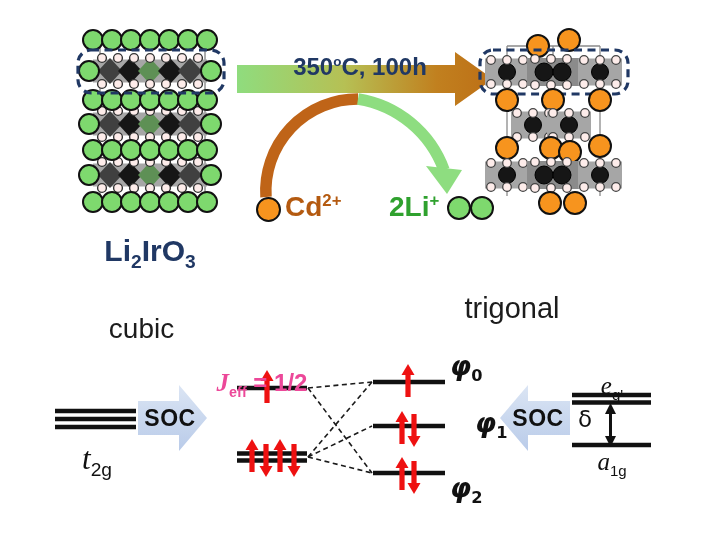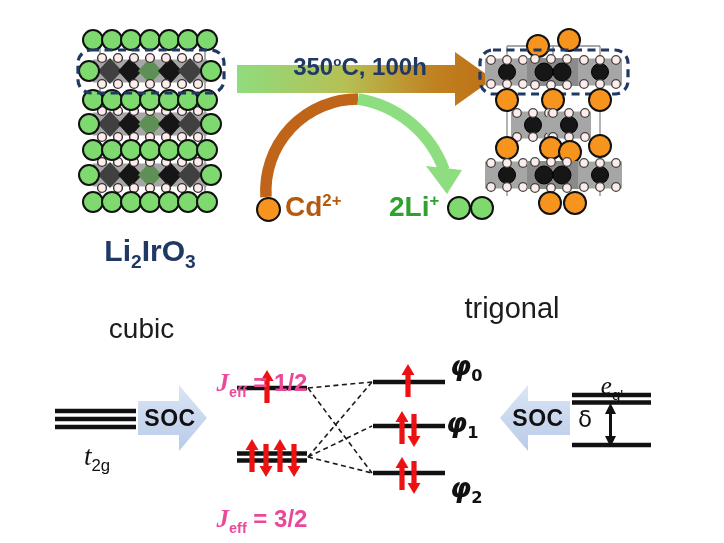--- a/index.html
+++ b/index.html
@@ -16,21 +16,21 @@
   .ion{font-size:28px;font-weight:bold;}
   .ion sup{font-size:60%;}
   .cdcol{color:var(--c-brown-text);}
   .licol{color:var(--c-green-text);}
   .title{font-size:28px;color:#1c1c1c;font-weight:400;}
   .soctxt{font-size:23px;font-weight:bold;color:#101010;letter-spacing:.5px;}
   .mserif{font-family:"Liberation Serif",serif;font-style:italic;}
   .jlab{font-size:24px;font-weight:bold;color:#ec4899;margin-top:28px;}
   .jlab .mserif{font-size:25px;}
   .jlab sub{font-size:60%;font-weight:bold;}
-  .t2g{font-size:27px;color:#111;}
+  .t2g{font-size:31px;color:#111;}
   .t2g sub{font-size:62%;font-style:normal;font-family:"Liberation Sans",sans-serif;}
   .philab{font-family:"DejaVu Sans",sans-serif;font-size:27px;font-weight:bold;font-style:italic;color:#111;}
   .philab sub{font-size:60%;font-style:normal;}
   .eglab{font-size:25px;color:#111;}
   .eglab sub{font-size:60%;font-style:normal;font-family:"Liberation Sans",sans-serif;}
   .dlab{font-family:"DejaVu Sans",sans-serif;font-size:23px;color:#111;}
   .atom-dot{position:absolute;border-radius:50%;border:2.5px solid #111;box-sizing:border-box;}
 </style>
 </head>
 <body>
@@ -236,32 +236,32 @@
 
   <div class="lbl ctr t2g mserif" style="left:62px;top:441px;width:70px;">
     <span>t</span><sub>2g</sub>
   </div>
   <div class="lbl ctr soctxt" style="left:139px;top:405px;width:62px;">SOC</div>
   <div class="lbl ctr soctxt" style="left:507px;top:405px;width:62px;">SOC</div>
 
   <div class="lbl ctr jlab" style="left:203px;top:341px;width:118px;">
     <span class="mserif" style="font-weight:bold;">J</span><sub>eff</sub><span> = 1/2</span>
   </div>
-  <div class="lbl ctr jlab" style="left:203px;top:477px;width:118px;">
-    <span class="mserif" style="font-weight:bold;">J</span><sub>eff</sub><span> = 3/2</span>
-  </div>
 
   <div class="lbl philab" style="left:450px;top:350px;">
     <span>φ</span><sub>0</sub>
   </div>
-  <div class="lbl philab" style="left:446px;top:407px;">
+  <div class="lbl philab" style="left:475px;top:407px;">
     <span>φ</span><sub>1</sub>
   </div>
   <div class="lbl philab" style="left:450px;top:472px;">
     <span>φ</span><sub>2</sub>
   </div>
 
   <div class="lbl ctr eglab mserif" style="left:582px;top:356px;width:60px;margin-top:16px;">
     <span>e</span><sub>g'</sub>
   </div>
   <div class="lbl dlab" style="left:578px;top:406px;">δ</div>
+  <div class="lbl ctr eglab mserif" style="left:582px;top:448px;width:60px;">
+    <span>a</span><sub>1g</sub>
+  </div>
 
 </div>
 
 </body></html>

